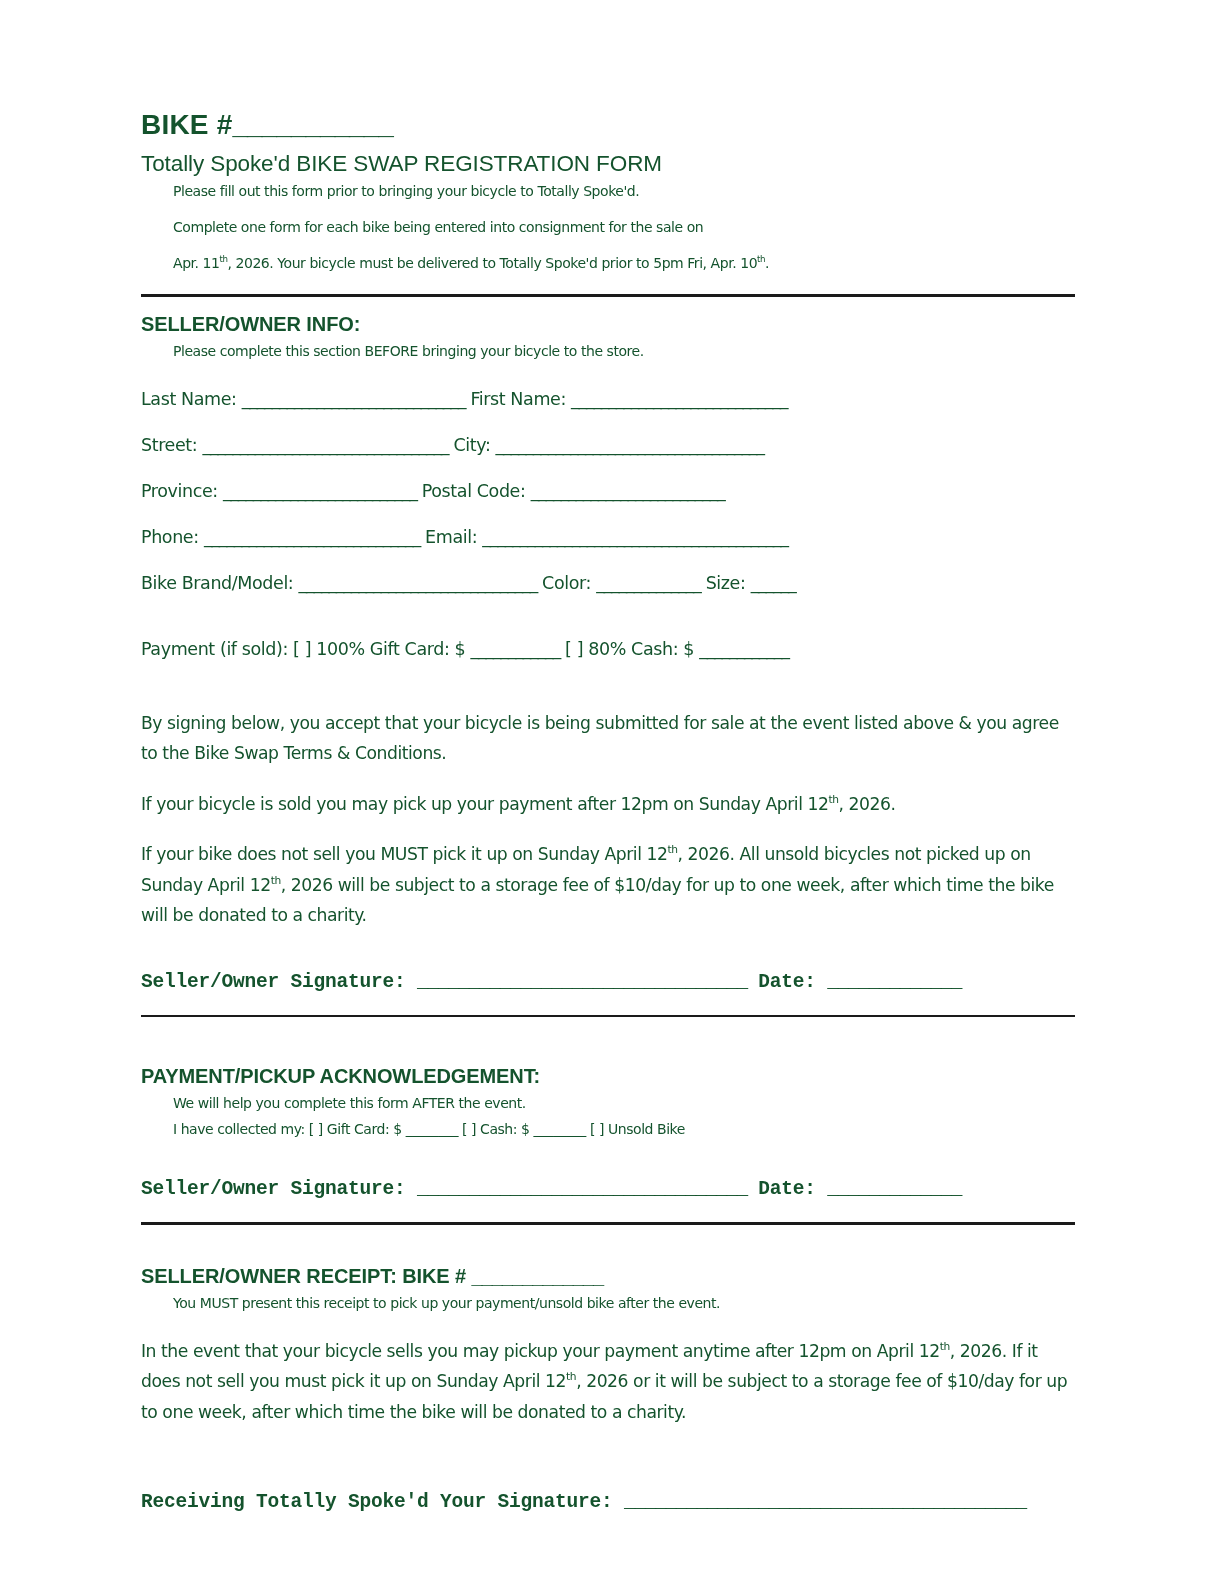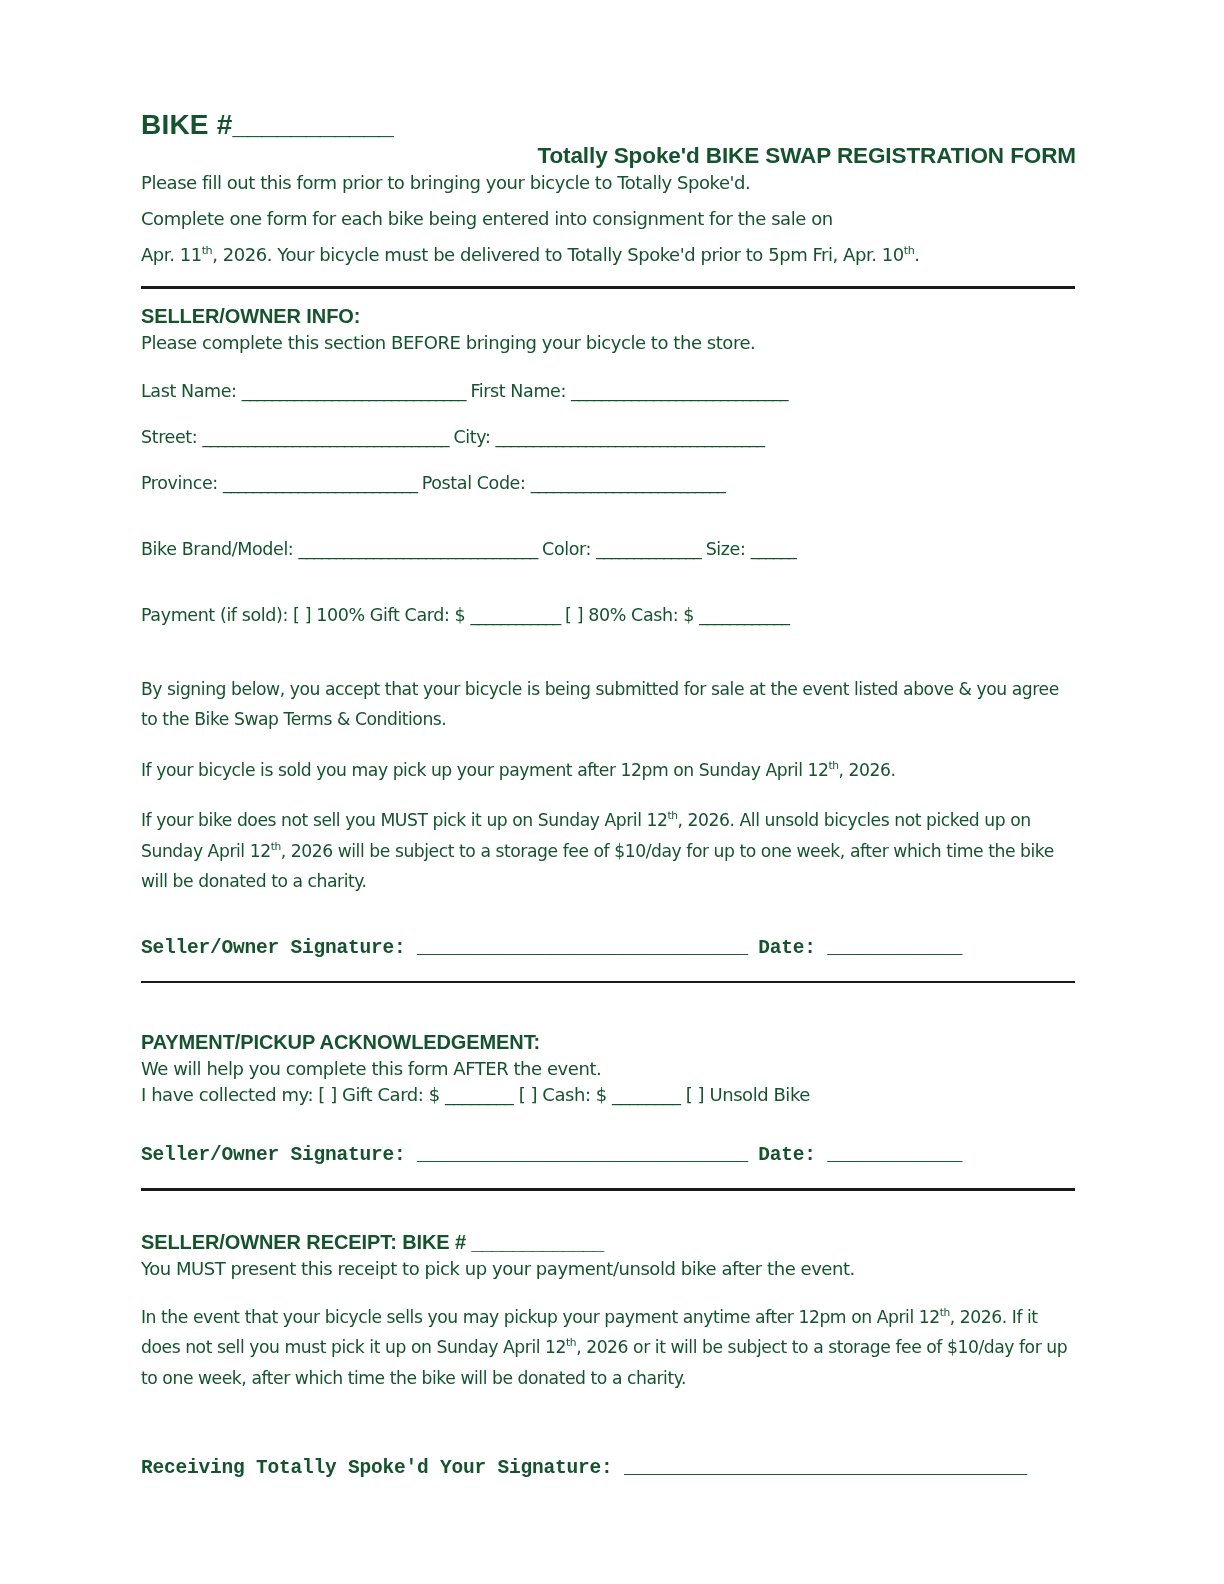--- a/index.html
+++ b/index.html
@@ -32,47 +32,47 @@
     line-height: 34px;
     letter-spacing: 0.2px;
     white-space: nowrap;
   }
   .bike-num .blank {
     font-weight: bold;
     letter-spacing: -1px;
   }
   .title {
     font-family: "Liberation Sans", sans-serif;
-    font-weight: bold;
+    font-weight: normal;
     font-size: 22.5px;
     line-height: 28px;
     letter-spacing: -0.1px;
-    margin-top: 0;
-    white-space: nowrap;
-    text-align: right;
+    margin-top: 8px;
+    white-space: nowrap;
   }
   .sec-head {
     font-family: "Liberation Sans", sans-serif;
     font-weight: bold;
     font-size: 20px;
     line-height: 27px;
     letter-spacing: -0.1px;
     white-space: nowrap;
   }
   .sec-head .blank {
     letter-spacing: -1px;
   }
 
   
   .body-line {
     font-family: "DejaVu Sans", sans-serif;
-    font-size: 18px;
+    font-size: 14px;
     line-height: 26px;
     letter-spacing: -0.45px;
     white-space: nowrap;
+    margin-left: 32px;
   }
   .body-para {
     font-family: "DejaVu Sans", sans-serif;
     font-size: 17.2px;
     line-height: 30.5px;
     letter-spacing: -0.45px;
     margin-top: 20px;
   }
   .field-line {
     font-family: "DejaVu Sans", sans-serif;
@@ -157,20 +157,23 @@
     </div>
 
     <div class="gap-20"></div>
 
     <div class="field-line">
       <span>Province: </span><span class="blank">__________________________</span><span>     Postal Code: </span><span class="blank">__________________________</span>
     </div>
 
     <div class="gap-20"></div>
 
+    <div class="field-line">
+      <span>Phone: </span><span class="blank">_____________________________</span><span>  Email: </span><span class="blank">_________________________________________</span>
+    </div>
 
     <div class="gap-20"></div>
 
     <div class="field-line">
       <span>Bike Brand/Model: </span><span class="blank">________________________________</span><span>  Color: </span><span class="blank">______________</span><span>  Size: </span><span class="blank">______</span>
     </div>
 
     <div class="gap-20"></div>
 
 

